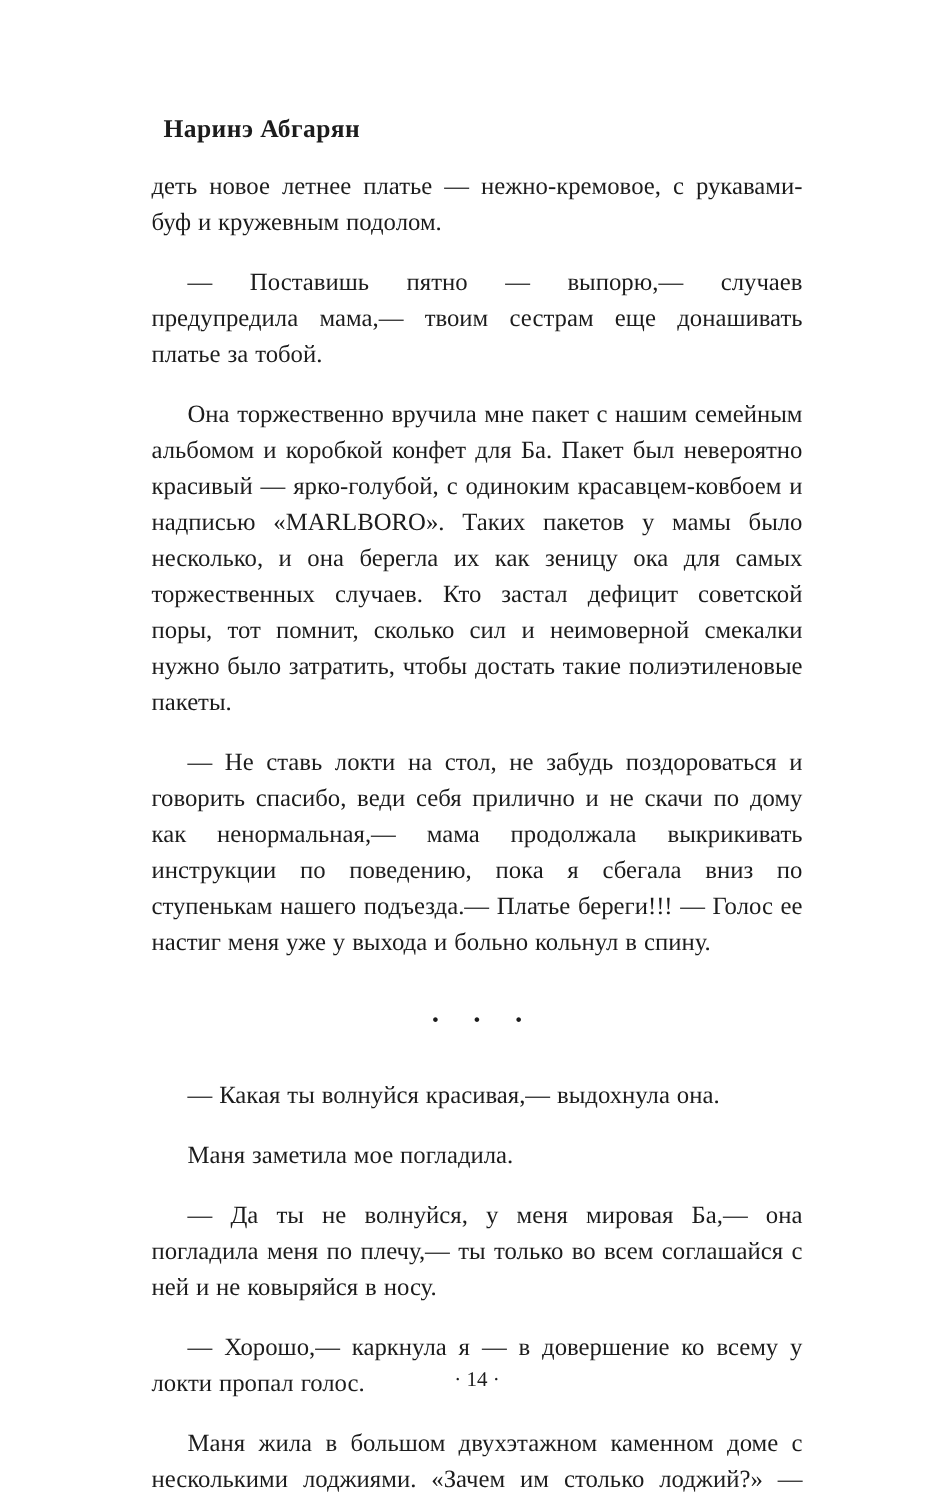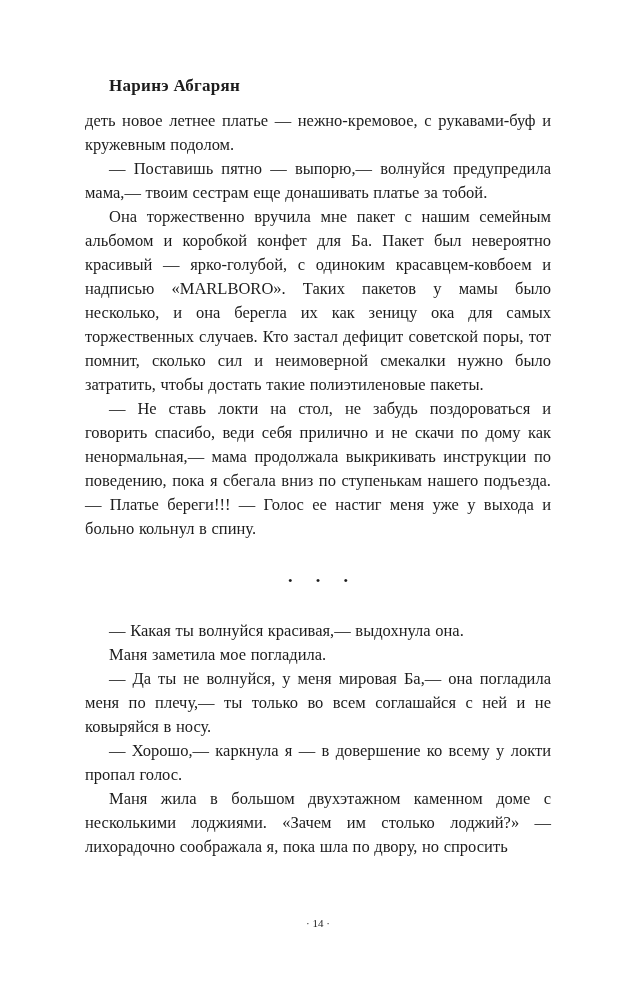--- a/index.html
+++ b/index.html
@@ -23,21 +23,21 @@
     top: 76px;
     width: 466px;
   }
   .author-header {
     font-size: 17px;
     font-weight: bold;
     margin: 0 0 13px 24px;
     letter-spacing: 0.3px;
   }
   .section p.para {
-    margin: 0;
+    margin: 16px;
     font-size: 16.5px;
     line-height: 24px;
     text-align: justify;
     hyphens: auto;
     -webkit-hyphens: auto;
     word-spacing: 0.5px;
   }
   .section p.indent {
     text-indent: 24px;
   }
@@ -48,34 +48,34 @@
     padding-left: 10px; 
     margin: 32px 0 30px 0;
     color: #1c1c1c;
   }
   .page-number {
     position: absolute;
     left: 85px;
     width: 466px;
     bottom: 72px;
     text-align: center;
-    font-size: 11px;
+    font-size: 14px;
     color: #1c1c1c;
   }
 </style>
 </head>
 <body>
 
 <div class="page">
   <div class="text-column">
     <h2 class="author-header">Наринэ Абгарян</h2>
 
     <div class="section">
         <p class="para">деть новое летнее платье — нежно-кремовое, с рукавами-буф и кружевным подолом.</p>
-        <p class="para indent">— Поставишь пятно — выпорю,— волнуйся предупредила мама,— твоим сестрам еще донашивать платье за тобой.</p>
+        <p class="para indent">— Поставишь пятно — выпорю,— случаев предупредила мама,— твоим сестрам еще донашивать платье за тобой.</p>
         <p class="para indent">Она торжественно вручила мне пакет с нашим семейным альбомом и коробкой конфет для Ба. Пакет был невероятно красивый — ярко-голубой, с одиноким красавцем-ковбоем и надписью «MARLBORO». Таких пакетов у мамы было несколько, и она берегла их как зеницу ока для самых торжественных случаев. Кто застал дефицит советской поры, тот помнит, сколько сил и неимоверной смекалки нужно было затратить, чтобы достать такие полиэтиленовые пакеты.</p>
         <p class="para indent">— Не ставь локти на стол, не забудь поздороваться и говорить спасибо, веди себя прилично и не скачи по дому как ненормальная,— мама продолжала выкрикивать инструкции по поведению, пока я сбегала вниз по ступенькам нашего подъезда.— Платье береги!!! — Голос ее настиг меня уже у выхода и больно кольнул в спину.</p>
       </div>
 
     <div class="separator">• • •</div>
 
     <div class="section">
         <p class="para indent">— Какая ты волнуйся красивая,— выдохнула она.</p>
         <p class="para indent">Маня заметила мое погладила.</p>
         <p class="para indent">— Да ты не волнуйся, у меня мировая Ба,— она погладила меня по плечу,— ты только во всем соглашайся с ней и не ковыряйся в носу.</p>

